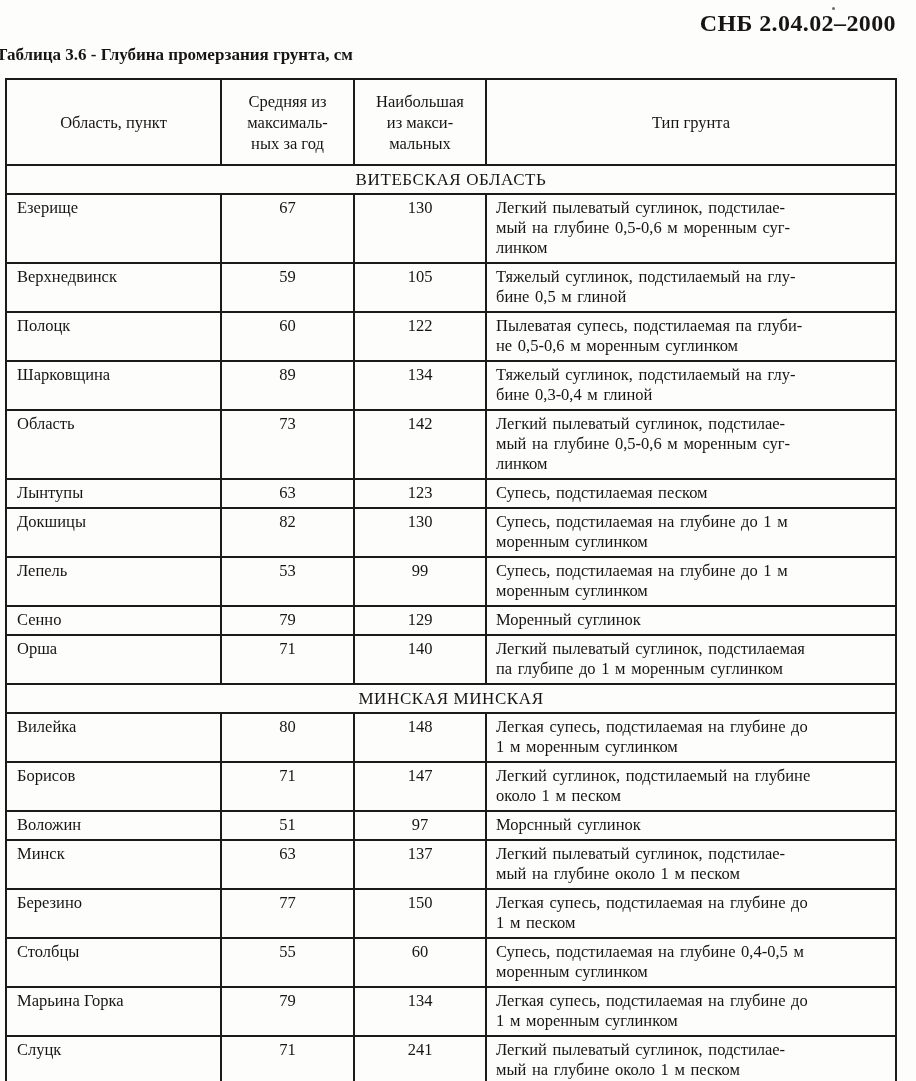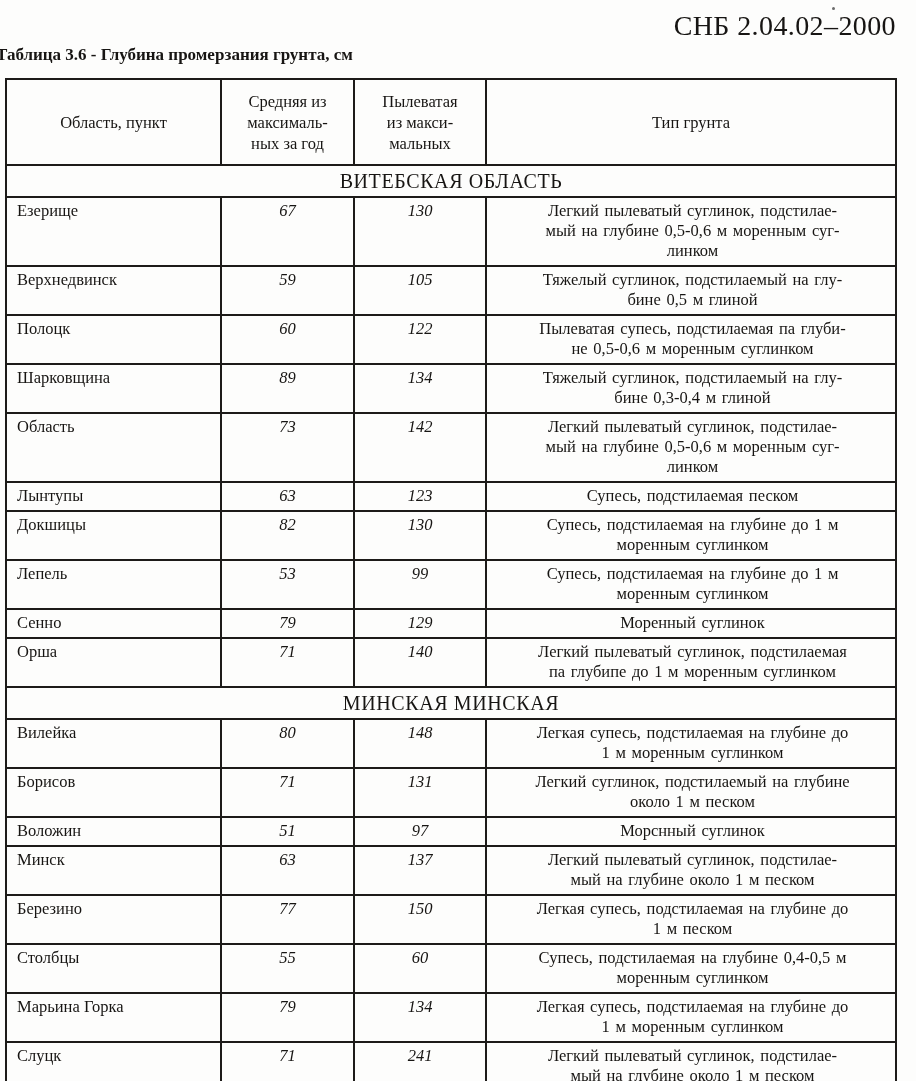--- a/index.html
+++ b/index.html
@@ -12,22 +12,22 @@
     height: 1081px;
     overflow: hidden;
     background: #fdfdfc;
     color: #171513;
     font-family: "Liberation Serif", serif;
   }
   .doc-code {
     position: absolute;
     top: 10px;
     right: 20px;
-    font-size: 28px;
-    font-weight: normal;
+    font-size: 24px;
+    font-weight: bold;
     letter-spacing: 0.4px;
   }
   .speck {
     position: absolute;
     background: #6b6b6b;
     border-radius: 50%;
   }
   .speck-1 { top: 7px; left: 832px; width: 3px; height: 3px; }
   .table-title {
     position: absolute;
@@ -55,40 +55,39 @@
     height: 72px;
     font-weight: normal;
     text-align: center;
     vertical-align: middle;
     white-space: pre-line;
     line-height: 21px;
     padding: 6px 4px;
   }
   .section-row td {
     text-align: center;
-    font-size: 20px;
+    font-size: 17px;
     padding: 4px 2px 3px 2px;
     letter-spacing: 0.6px;
     white-space: nowrap;
   }
   .freeze-table td.c0 {
     padding: 3px 6px 0 10px;
     line-height: 20px;
   }
   .freeze-table td.c1, .freeze-table td.c2 {
     text-align: center;
     padding: 3px 2px 4px 2px;
     line-height: 20px;
-    font-style: italic;
   }
   .freeze-table td.c3 {
     padding: 3px 6px 4px 9px;
     line-height: 20px;
     white-space: pre-line;
-    text-align: center;
+    text-align: left;
     word-spacing: 1.5px;
   }
 </style>
 </head>
 <body>
 
 <div class="doc-code">СНБ 2.04.02–2000</div>
 <div class="speck speck-1"></div>
 <div class="table-title">Таблица 3.6 - Глубина промерзания грунта, см</div>
 
@@ -98,21 +97,21 @@
     <col style="width:133px">
     <col style="width:132px">
     <col style="width:410px">
   </colgroup>
   <thead>
     <tr>
       <th>Область, пункт</th>
       <th>Средняя из
 максималь-
 ных за год</th>
-      <th>Пылеватая
+      <th>Наибольшая
 из макси-
 мальных</th>
       <th>Тип грунта</th>
     </tr>
   </thead>
   <tbody>
       <tr class="section-row">
         <td colspan="4">ВИТЕБСКАЯ ОБЛАСТЬ</td>
       </tr>
       <tr>
@@ -191,21 +190,21 @@
       <tr>
         <td class="c0">Вилейка</td>
         <td class="c1">80</td>
         <td class="c2">148</td>
         <td class="c3">Легкая супесь, подстилаемая на глубине до
 1 м моренным суглинком</td>
       </tr>
       <tr>
         <td class="c0">Борисов</td>
         <td class="c1">71</td>
-        <td class="c2">131</td>
+        <td class="c2">147</td>
         <td class="c3">Легкий суглинок, подстилаемый на глубине
 около 1 м песком</td>
       </tr>
       <tr>
         <td class="c0">Воложин</td>
         <td class="c1">51</td>
         <td class="c2">97</td>
         <td class="c3">Морснный суглинок</td>
       </tr>
       <tr>

